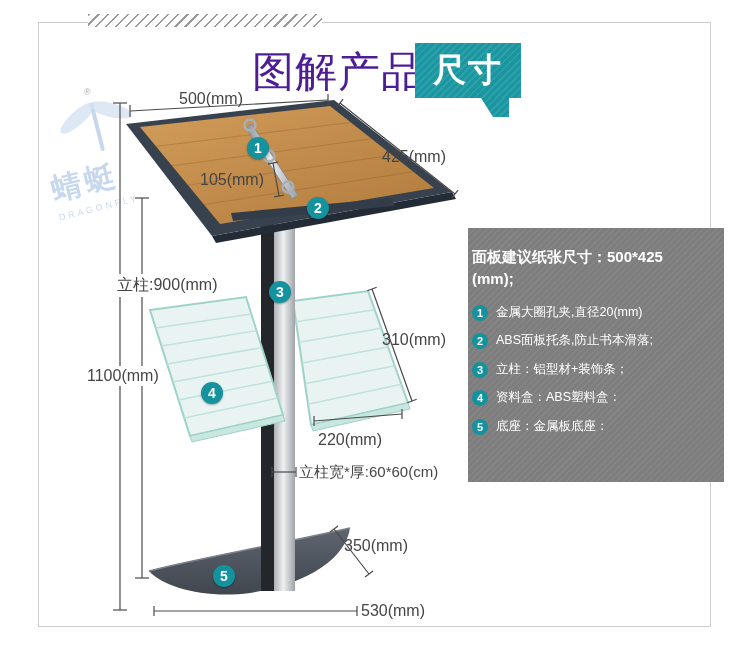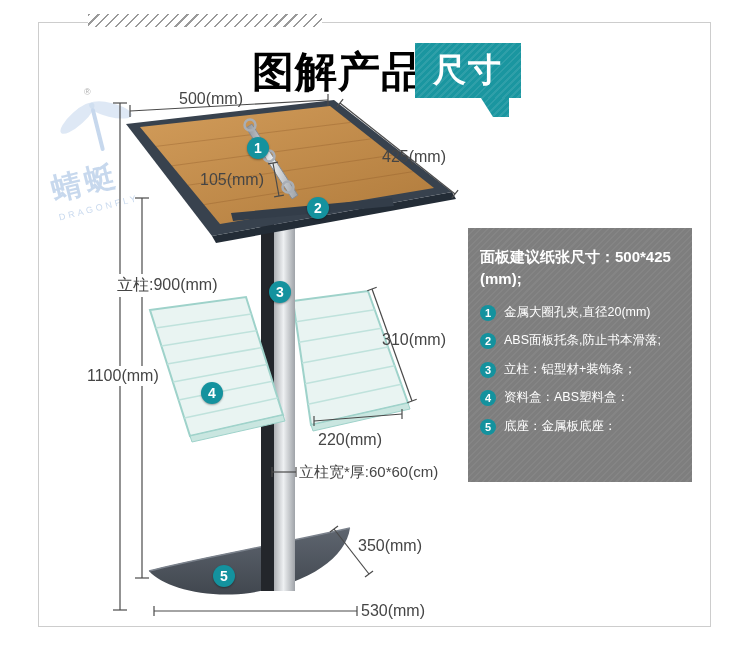--- a/index.html
+++ b/index.html
@@ -11,22 +11,22 @@
   .frame { position:absolute; left:38px; top:22px; width:673px; height:605px;
            border:1px solid #cdcdcd; }
 
   
   .stripes { position:absolute; left:88px; top:13px; width:234px; height:15px;
              background:#fff; }
   .stripes::after { content:""; position:absolute; inset:1px 0;
     background:repeating-linear-gradient(135deg,#9a9a9a 0 1.5px,transparent 1.5px 7px); }
 
   
-  .title-black { position:absolute; left:252px; top:44px; font-size:42px; font-weight:700;
-                 color:#000000; letter-spacing:1px; white-space:nowrap; }
+  .title-black { position:absolute; left:252px; top:44px; font-size:42px; font-weight:400;
+                 color:#4c1d95; letter-spacing:1px; white-space:nowrap; }
   .title-teal  { position:absolute; left:415px; top:43px; width:106px; height:55px;
                  background:#1a96a0 repeating-linear-gradient(135deg,rgba(255,255,255,.09) 0 2px,transparent 2px 5px);
                  color:#fff; font-size:33px; font-weight:900; display:flex;
                  align-items:center; justify-content:center; letter-spacing:2px; }
   .title-tail  { position:absolute; left:481px; top:98px; width:28px; height:19px;
                  background:#1a96a0 repeating-linear-gradient(135deg,rgba(255,255,255,.09) 0 2px,transparent 2px 5px);
                  clip-path:polygon(0 0,100% 0,100% 100%,43% 100%); }
 
   
   .watermark { position:absolute; left:46px; top:92px; width:140px; height:130px;
@@ -41,24 +41,24 @@
   .dim { position:absolute; color:#454545; font-size:16px; white-space:nowrap; }
   .dim.onLine { background:#fff; padding:1px 3px; }
 
   
   .badge { position:absolute; width:22px; height:22px; border-radius:50%;
            background:#14929e; color:#fff; font-size:14px; font-weight:700;
            display:flex; align-items:center; justify-content:center;
            box-shadow:0 1px 2px rgba(0,0,0,.35); }
 
   
-  .info { position:absolute; left:468px; top:228px; width:224px; height:254px;
+  .info { position:absolute; left:468px; top:228px; width:256px; height:254px;
           background:#7e7e7e
             repeating-linear-gradient(135deg,rgba(255,255,255,.05) 0 1.5px,transparent 1.5px 4.5px);
-          color:#fff; padding:18px 12px 0 12px; }
+          color:#fff; padding:18px 12px 0 4px; }
   .info-header { font-size:15px; font-weight:700; line-height:1.45; margin-bottom:14px; }
   .info-item { display:flex; gap:8px; margin-bottom:11px; align-items:flex-start; }
   .info-num { flex:0 0 16px; width:16px; height:16px; border-radius:50%;
               background:#14929e; color:#fff; font-size:11px; font-weight:700;
               display:flex; align-items:center; justify-content:center; margin-top:1px; }
   .info-text { font-size:12.5px; line-height:1.4; }
 </style>
 </head>
 <body>
 
@@ -206,21 +206,21 @@
   </svg>
 
   <div class="dim" style="left:179px; top:90px;">500(mm)</div>
   <div class="dim" style="left:382px; top:148px;">425(mm)</div>
   <div class="dim" style="left:200px; top:171px;text-align:right;">105(mm)</div>
   <div class="dim onLine" style="left:114px; top:274px;">立柱:900(mm)</div>
   <div class="dim onLine" style="left:84px;  top:366px;">1100(mm)</div>
   <div class="dim" style="left:382px; top:331px;text-align:center;">310(mm)</div>
   <div class="dim" style="left:318px; top:423px;margin-top:8px;">220(mm)</div>
   <div class="dim" style="left:299px; top:463px; font-size:15px;">立柱宽*厚:60*60(cm)</div>
-  <div class="dim" style="left:358px; top:537px;text-align:right;">350(mm)</div>
+  <div class="dim" style="left:344px; top:537px;text-align:right;">350(mm)</div>
   <div class="dim" style="left:361px; top:602px;">530(mm)</div>
 
   <div class="badge" style="left:247px; top:137px;">1</div>
   <div class="badge" style="left:307px; top:197px;">2</div>
   <div class="badge" style="left:269px; top:281px;">3</div>
   <div class="badge" style="left:201px; top:382px;">4</div>
   <div class="badge" style="left:213px; top:565px;">5</div>
 
   <div class="info">
     <div class="info-header">

